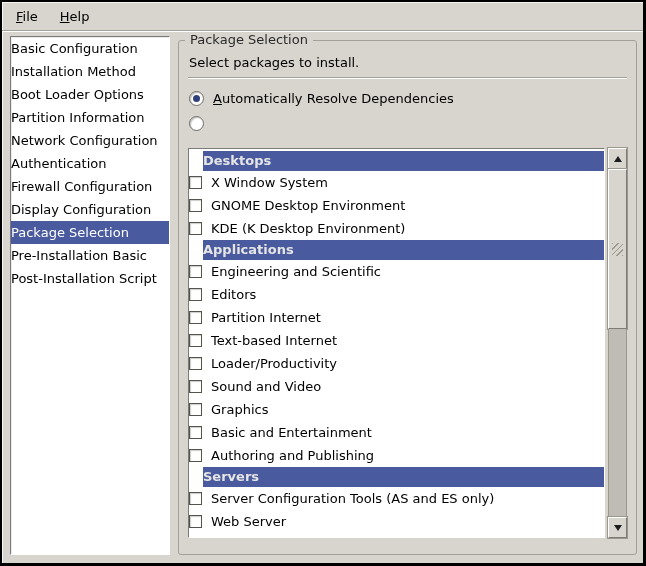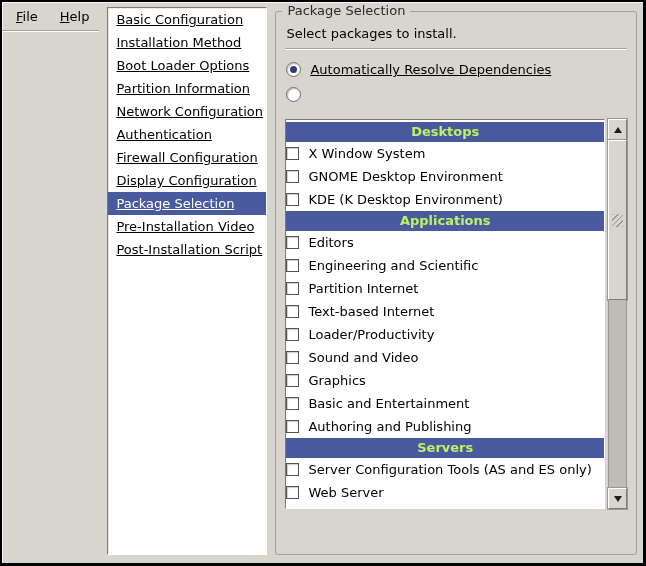--- a/index.html
+++ b/index.html
@@ -6,69 +6,69 @@
     --accent:#4a5a9e; --radio-dot:#2f3f7a; --window-bg:#d8d5cf;
     --list-bg:#ffffff; --text:#000000; --trough:#bfbcb5;
     --bdark:#7d7b77; --bmid:#a3a09a; --blight:#ffffff;
   }
   *{box-sizing:border-box; margin:0; padding:0;}
   body{font-family:"DejaVu Sans","Liberation Sans",sans-serif; font-size:13px; color:var(--text); background:#fff;}
   .window{
     width:646px; height:566px; background:var(--window-bg);
     border:solid #000; border-width:2px 3px 3px 2px;
     box-shadow:inset 1px 1px 0 rgba(255,255,255,.75);
-    display:flex; flex-direction:row; overflow:hidden;
+    display:flex; flex-direction:column; overflow:hidden;
   }
   
   .menubar{
     height:29px; display:flex; align-items:center; padding-left:4px; gap:2px;
     border-bottom:1px solid var(--bmid); box-shadow:0 1px 0 #fff;
     flex:0 0 auto;
   }
   .menu-item{padding:4px 10px; cursor:default;}
   
   .content{flex:1; display:flex; padding:5px 6px 8px 8px; gap:8px; min-height:0;}
   .sidebar{
     width:160px; flex:0 0 auto; background:var(--list-bg);
     border:1px solid; border-color:var(--bdark) var(--blight) var(--blight) var(--bdark);
     box-shadow:1px 1px 0 rgba(0,0,0,.08) inset; overflow:hidden;
   }
-  .side-item{height:23px; line-height:23px; padding-left:8px; white-space:nowrap;text-decoration:underline;}
+  .side-item{height:23px; line-height:23px; white-space:nowrap;}
   .side-item.selected{background:var(--accent); color:#fff;}
   
   .frame{
     flex:1; position:relative; margin-top:4px;
     border:1px solid var(--bmid); border-radius:3px;
     padding:14px 9px 8px 9px; display:flex; flex-direction:column; min-width:0;
   }
   .frame-legend{
     position:absolute; top:-9px; left:6px; background:var(--window-bg);
     padding:0 5px; color:#2a2a2a; white-space:nowrap;
   }
   .desc{margin:0 0 7px 1px;}
   .hsep{height:2px; border-top:1px solid var(--bmid); border-bottom:1px solid #fff; margin:0 0 7px 0;}
-  .radio-row{display:flex; align-items:center; gap:9px; height:25px; margin-left:1px;text-decoration:underline;}
+  .radio-row{display:flex; align-items:center; gap:9px; height:25px; margin-left:1px;}
   .radio{
     width:15px; height:15px; border-radius:50%; background:#fff;
     border:1px solid #6e6c66; flex:0 0 auto; position:relative;
     box-shadow:inset 1px 1px 1px rgba(0,0,0,.25);
   }
   .radio.checked::after{
     content:""; position:absolute; left:3px; top:3px; width:7px; height:7px;
     border-radius:50%; background:var(--radio-dot);
   }
   
   .scrolled{margin-top:12px; display:flex; gap:3px; height:390px; flex:0 0 auto;}
   .listbox{
     flex:1; background:var(--list-bg); overflow:hidden; padding-top:2px;
     border:1px solid; border-color:var(--bdark) var(--blight) var(--blight) var(--bdark);
   }
   .sect-header{
-    height:20px; line-height:20px; background:var(--accent); color:#bef264;
-    font-weight:bold; text-align:center;
+    height:20px; line-height:20px; background:var(--accent); color:#e5e5e5;
+    font-weight:bold; text-align:left;margin-left:14px;
   }
   .pkg-row{height:23px; display:flex; align-items:center; gap:9px; padding-left:0;}
   .checkbox{
     width:13px; height:13px; background:#fff; border:1px solid #55534e; flex:0 0 auto;
     box-shadow:inset 1px 1px 1px rgba(0,0,0,.2);
   }
   .pkg-label{white-space:nowrap;}
   
   .vscrollbar{width:19px; flex:0 0 auto; display:flex; flex-direction:column;}
   .sb-btn,.sb-thumb{
@@ -101,21 +101,21 @@
     <div class="sidebar">
       <div class="side-item">Basic Configuration</div>
       <div class="side-item">Installation Method</div>
       <div class="side-item">Boot Loader Options</div>
       <div class="side-item">Partition Information</div>
       <div class="side-item">Network Configuration</div>
       <div class="side-item">Authentication</div>
       <div class="side-item">Firewall Configuration</div>
       <div class="side-item">Display Configuration</div>
       <div class="side-item selected">Package Selection</div>
-      <div class="side-item">Pre-Installation Video</div>
+      <div class="side-item">Pre-Installation Basic</div>
       <div class="side-item">Post-Installation Script</div>
     </div>
 
     <div class="frame">
       <div class="frame-legend">Package Selection</div>
       <div class="desc">Select packages to install.</div>
       <div class="hsep"></div>
 
       <div class="radio-row">
         <span class="radio checked"></span>
@@ -138,25 +138,25 @@
             <span class="pkg-label">GNOME Desktop Environment</span>
           </div>
           <div class="pkg-row">
             <span class="checkbox"></span>
             <span class="pkg-label">KDE (K Desktop Environment)</span>
           </div>
 
           <div class="sect-header">Applications</div>
           <div class="pkg-row">
             <span class="checkbox"></span>
+            <span class="pkg-label">Engineering and Scientific</span>
+          </div>
+          <div class="pkg-row">
+            <span class="checkbox"></span>
             <span class="pkg-label">Editors</span>
-          </div>
-          <div class="pkg-row">
-            <span class="checkbox"></span>
-            <span class="pkg-label">Engineering and Scientific</span>
           </div>
           <div class="pkg-row">
             <span class="checkbox"></span>
             <span class="pkg-label">Partition Internet</span>
           </div>
           <div class="pkg-row">
             <span class="checkbox"></span>
             <span class="pkg-label">Text-based Internet</span>
           </div>
           <div class="pkg-row">

